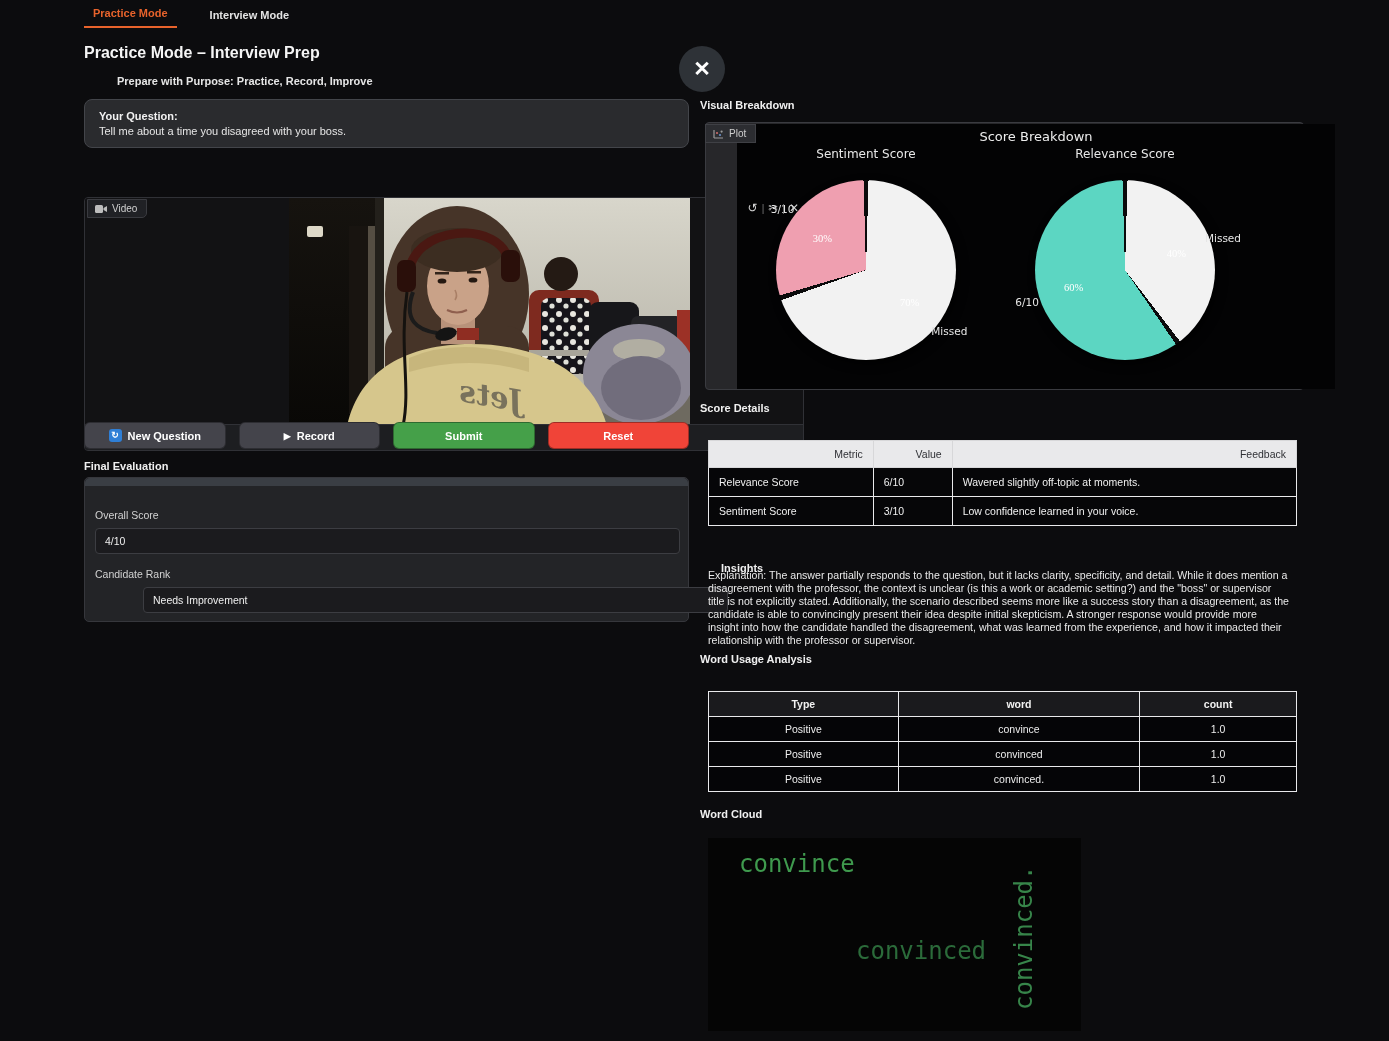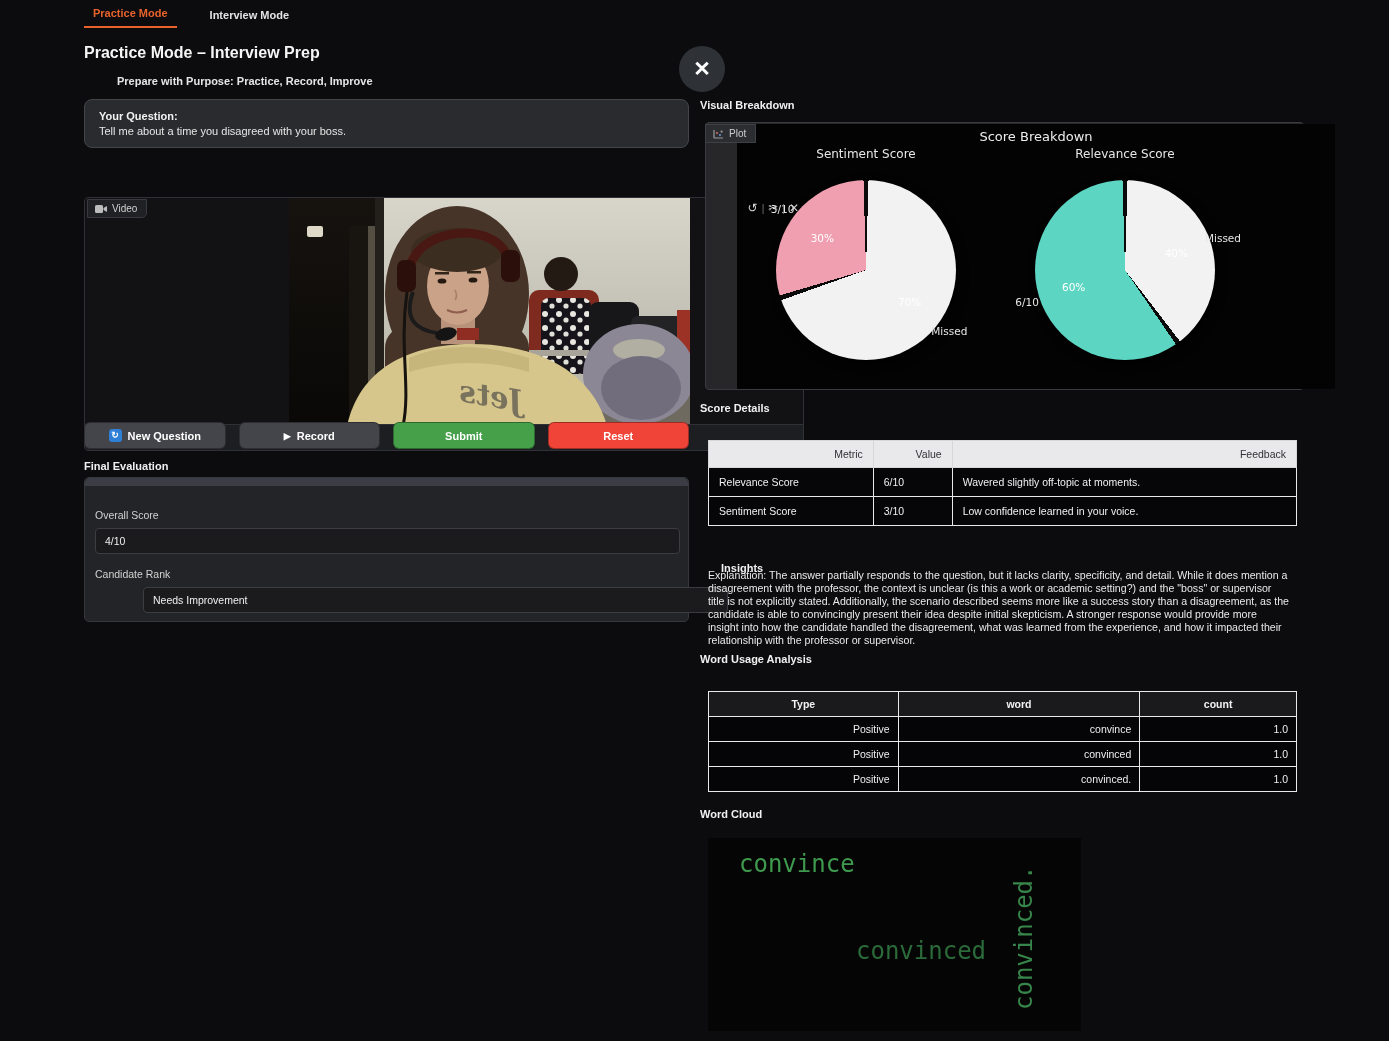--- a/index.html
+++ b/index.html
@@ -71,40 +71,40 @@
   .plot-black { position:absolute; left:31px; top:1px; width:598px; height:265px; background:#030304; }
   .plot-suptitle { position:absolute; left:0; top:5px; width:100%; text-align:center; color:#ededed;
                    font-size:13px; font-family:"DejaVu Sans", sans-serif; }
   .plot-subtitle { position:absolute; top:23px; width:180px; text-align:center; color:#e8e8e8;
                    font-size:12px; font-family:"DejaVu Sans", sans-serif; }
   .pie-group { position:absolute; width:260px; height:260px; }
   .pie-circle { position:absolute; left:40px; top:40px; width:180px; height:180px; border-radius:50%;
                 filter:drop-shadow(3px 4px 5px rgba(0,0,0,0.8)); }
   .pie-label { position:absolute; transform:translate(-50%,-50%); font-size:10.5px; color:#e6e6e6;
                font-family:"DejaVu Sans", sans-serif; white-space:nowrap; }
-  .pie-label.inside { color:#ffffff; }
+  .pie-label.inside { color:#ffffff;font-family:Liberation Serif, serif; }
 
   .sd-heading { left:700px; top:402px; }
   .ins-heading { left:721px; top:540px;margin-top:22px; }
   .wu-heading { left:700px; top:653px; }
   .wc-heading { left:700px; top:808px; }
 
   table { border-collapse:collapse; }
   .tbl { position:absolute; left:708px; width:589px; font-size:10.5px; }
   .tbl-score { top:440px; }
   .tbl-score th { background:#e9e9eb; color:#303136; font-weight:normal; text-align:right;
                   padding:7px 10px; border:1px solid #d7d7d9; }
   .tbl-score td { background:#060608; color:#f0f0f0; text-align:left; padding:8px 10px;
                   border:1px solid #e9e9eb; }
   .tbl-score col.c1 { width:165px; } .tbl-score col.c2 { width:79px; } .tbl-score col.c3 { width:345px; }
 
   .tbl-word { top:691px; }
   .tbl-word th { background:#1a1a1d; color:#f2f2f2; font-weight:bold; text-align:center;
                  padding:6px 8px; border:1px solid #e9e9eb; }
-  .tbl-word td { background:#050507; color:#eeeeee; text-align:right; padding:6px 8px;
+  .tbl-word td { background:#050507; color:#eeeeee; text-align:center; padding:6px 8px;
                  border:1px solid #e9e9eb; }
   .tbl-word col.c1 { width:190px; } .tbl-word col.c2 { width:242px; } .tbl-word col.c3 { width:157px; }
 
   .insights-text { left:708px; top:569px; width:582px; font-size:10.6px; line-height:13px; color:#e9e9e9; }
 
   .cloud-box { left:708px; top:838px; width:373px; height:193px; background:#050505; }
   .cloud-word { position:absolute; font-family:"DejaVu Sans Mono", monospace; white-space:nowrap; }
 
   svg text.jets { font-family:"DejaVu Serif", serif; font-style:italic; font-weight:bold; }
 </style>

